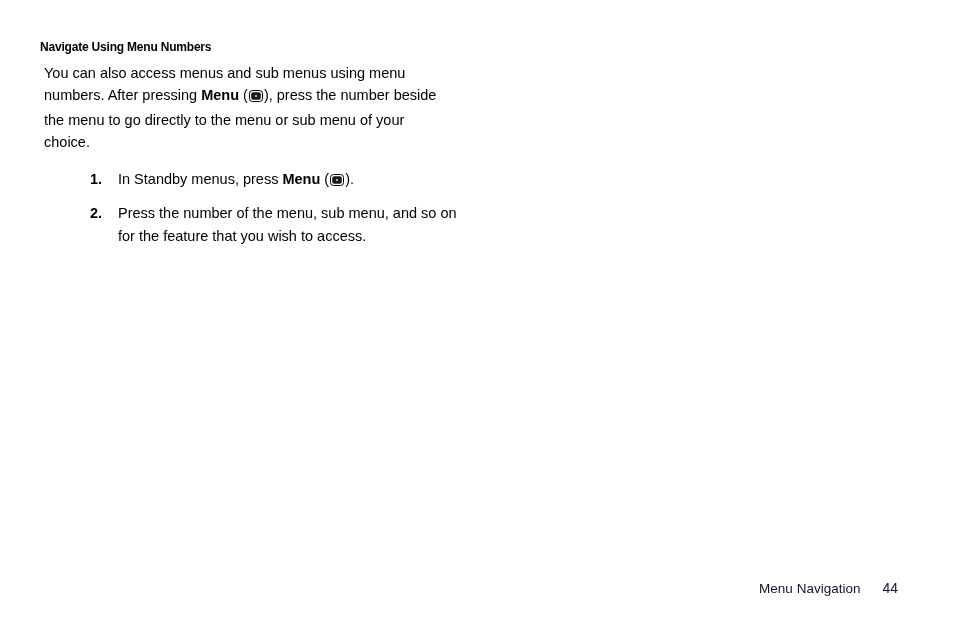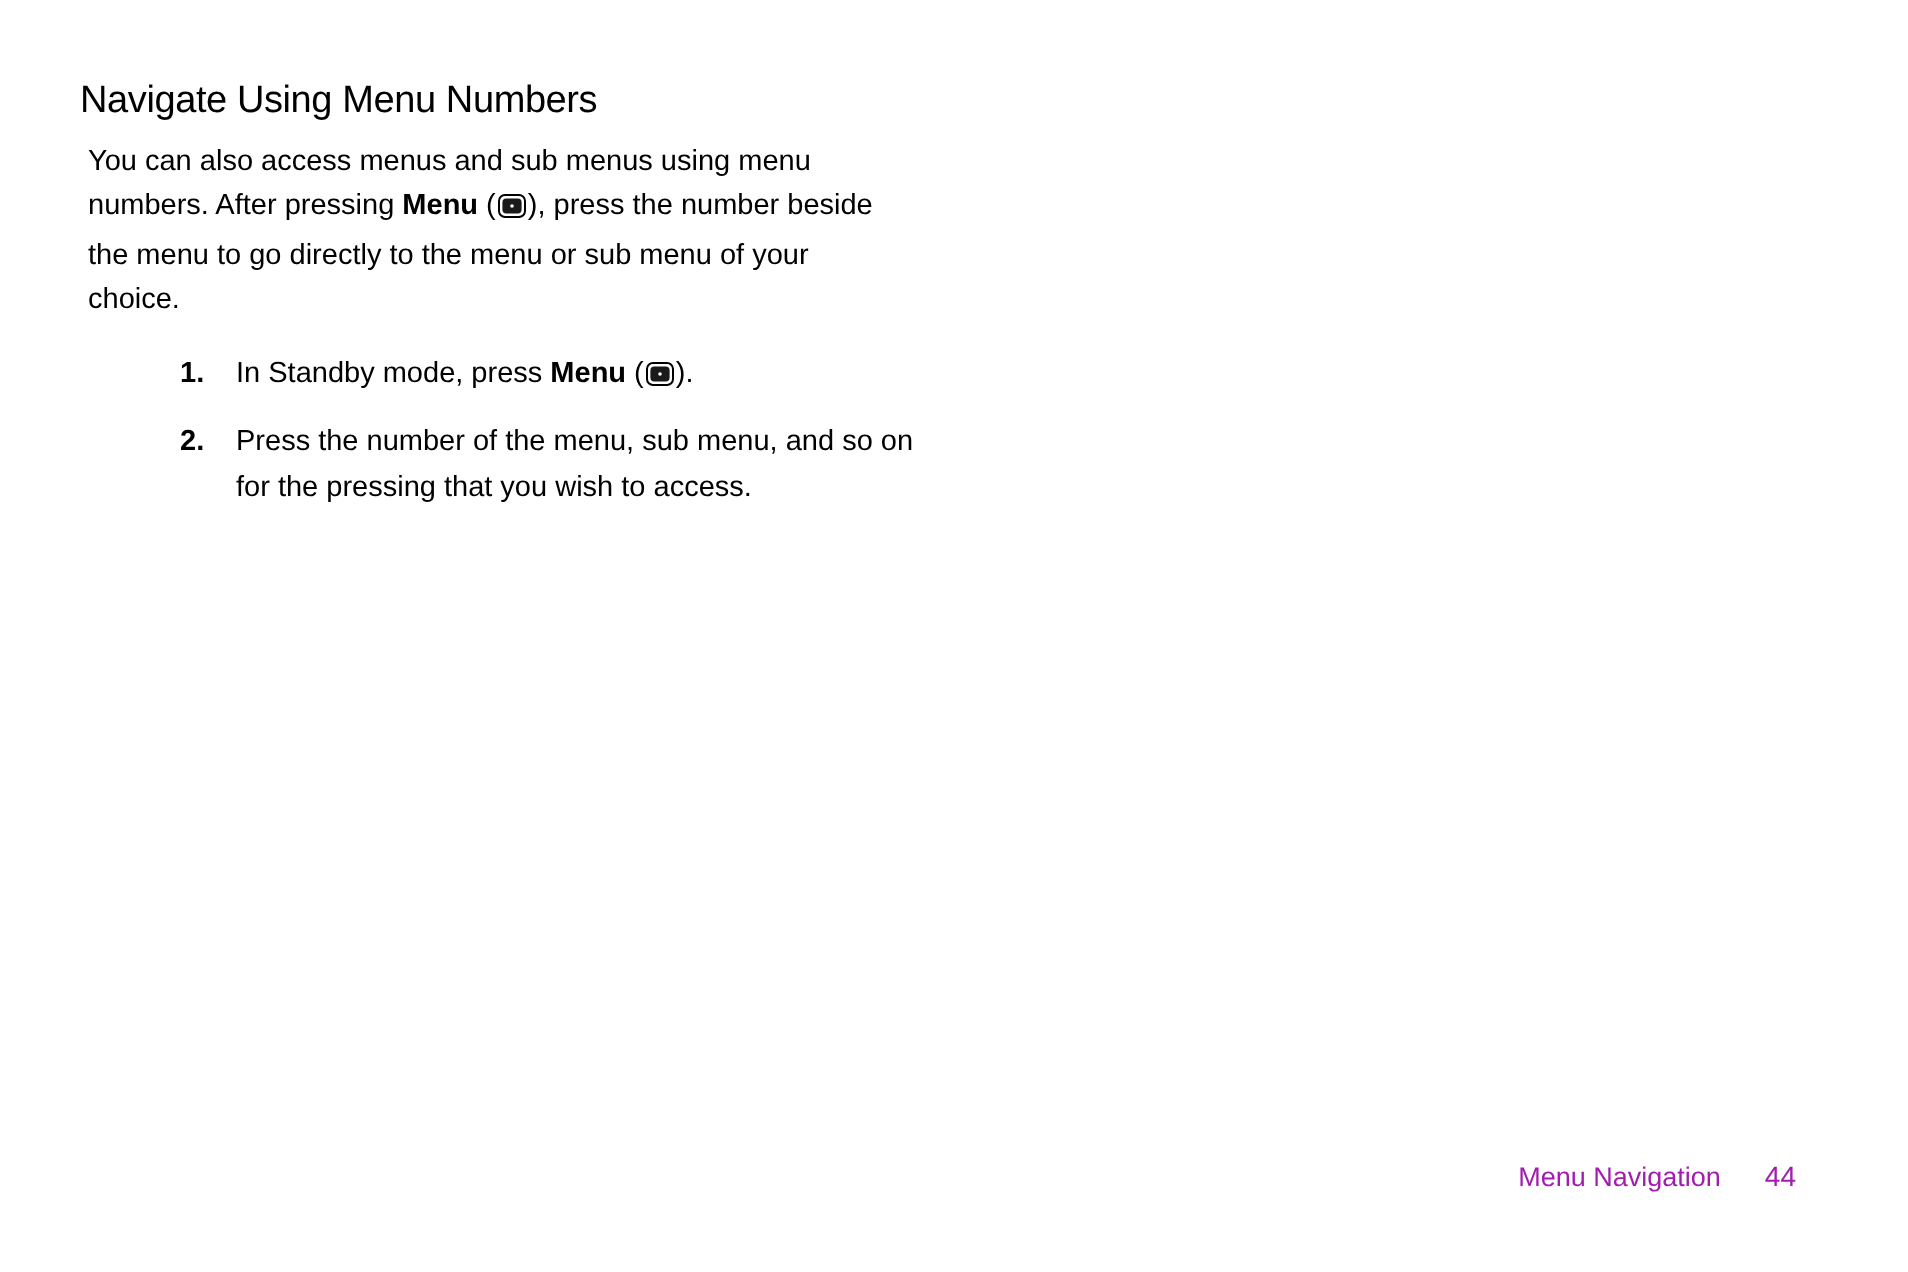--- a/index.html
+++ b/index.html
@@ -10,22 +10,22 @@
     body {
       width: 954px;
       height: 636px;
       background: #ffffff;
       font-family: Arial, Helvetica, sans-serif;
       color: #000000;
       position: relative;
       padding: 40px 56px 32px 40px;
     }
     .heading {
-      font-size: 19px;
-      font-weight: 400;
+      font-size: 12px;
+      font-weight: 700;
       letter-spacing: -0.2px;
       margin-bottom: 8px;
       font-stretch: condensed;
     }
     .intro {
       font-size: 14.5px;
       line-height: 1.55;
       margin-left: 4px;
       max-width: 408px;
       font-stretch: semi-condensed;
@@ -58,21 +58,21 @@
       flex: 1;
     }
     .list-body .bold {
       font-weight: 700;
     }
     .footer {
       position: absolute;
       bottom: 40px;
       right: 56px;
       font-size: 13.5px;
-      color: #a21caf;
+      color: #0f172a;
       display: flex;
       align-items: baseline;
       gap: 22px;
       font-stretch: semi-condensed;
     }
     .page-num {
       font-size: 14px;
     }
   </style>
 </head>
@@ -85,29 +85,29 @@
         <rect x="0.5" y="0.5" width="13" height="11" rx="3" ry="3" fill="none" stroke="#000" stroke-width="1"></rect>
         <rect x="2.2" y="2.2" width="9.6" height="7.6" rx="2" ry="2" fill="#1a1a1a"></rect>
         <circle cx="7" cy="6" r="0.9" fill="#fff"></circle>
       </svg></span><span>), press the number beside the menu to go directly to the menu or sub menu of your choice.</span>
 </p>
 
 <ol class="list">
   <li class="list-item">
     <span class="list-num">1.</span>
     <span class="list-body">
-      <span>In Standby mode, press </span><span class="bold">Menu</span><span> (</span><span class="ok-icon"><svg width="14" height="12" viewBox="0 0 14 12">
+      <span>In Standby menus, press </span><span class="bold">Menu</span><span> (</span><span class="ok-icon"><svg width="14" height="12" viewBox="0 0 14 12">
             <rect x="0.5" y="0.5" width="13" height="11" rx="3" ry="3" fill="none" stroke="#000" stroke-width="1"></rect>
             <rect x="2.2" y="2.2" width="9.6" height="7.6" rx="2" ry="2" fill="#1a1a1a"></rect>
             <circle cx="7" cy="6" r="0.9" fill="#fff"></circle>
           </svg></span><span>).</span>
     </span>
   </li>
   <li class="list-item">
     <span class="list-num">2.</span>
-    <span class="list-body">Press the number of the menu, sub menu, and so on for the pressing that you wish to access.</span>
+    <span class="list-body">Press the number of the menu, sub menu, and so on for the feature that you wish to access.</span>
   </li>
 </ol>
 
 <div class="footer">
   <span>Menu Navigation</span>
   <span class="page-num">44</span>
 </div>
 
 </body></html>

